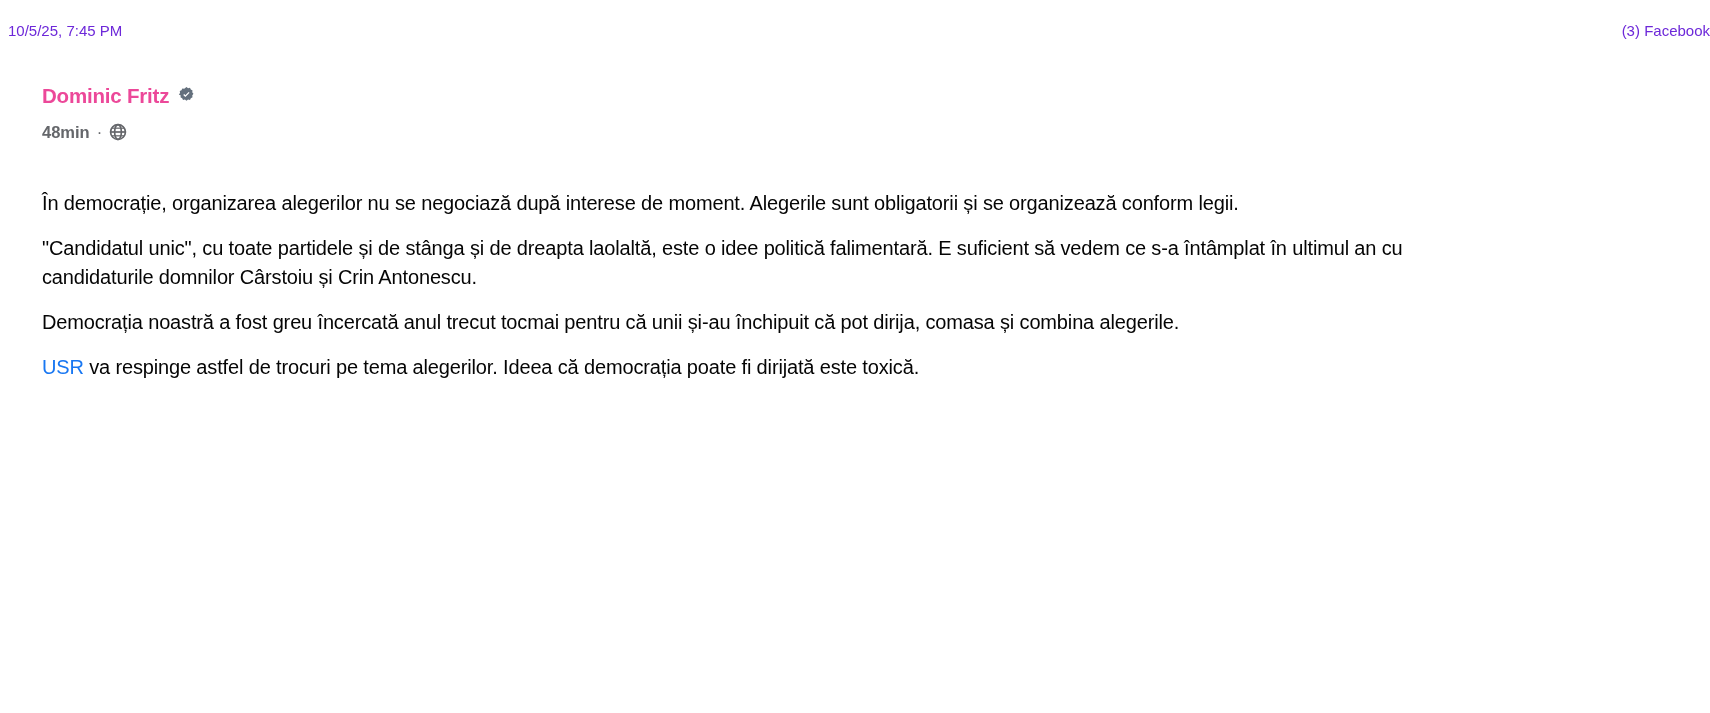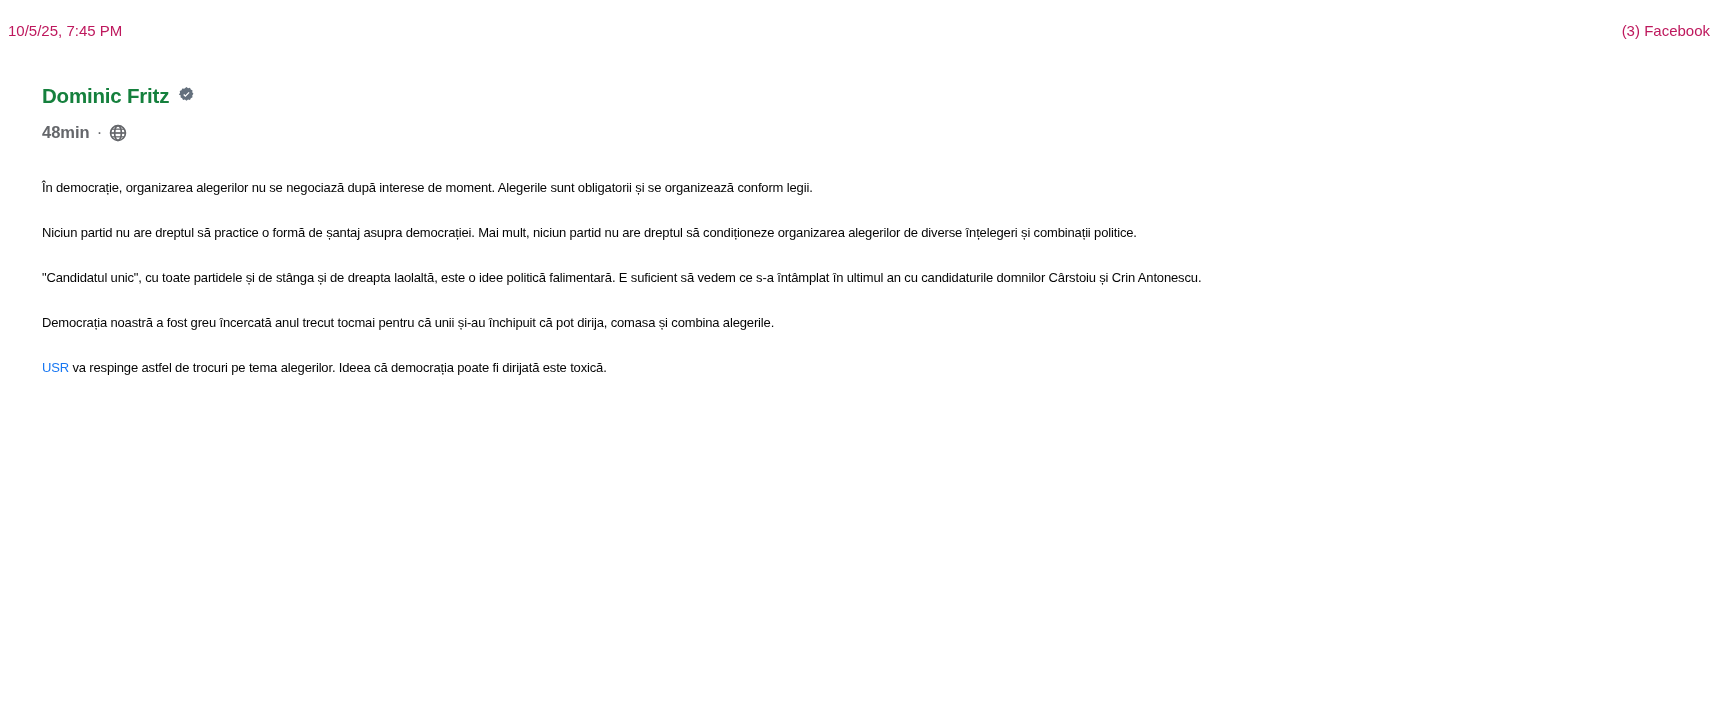--- a/index.html
+++ b/index.html
@@ -17,21 +17,21 @@
     height: 713px;
     background: #ffffff;
   }
   .print-header {
     position: absolute;
     top: 22px;
     left: 0;
     width: 100%;
     height: 20px;
     font-size: 15px;
-    color: #be185d;
+    color: #6d28d9;
   }
   .print-header .datetime {
     position: absolute;
     left: 8px;
     top: 0;
   }
   .print-header .page-title {
     position: absolute;
     left: 0;
     width: 100%;
@@ -45,45 +45,45 @@
     width: 1450px;
   }
   .author-row {
     display: flex;
     align-items: center;
     gap: 9px;
   }
   .author-name {
     font-size: 20.5px;
     font-weight: 700;
-    color: #15803d;
+    color: #ec4899;
     letter-spacing: -0.2px;
     text-align: center;
   }
   .badge-icon svg {
     display: block;
     margin-top: -4px;
   }
   .meta-row {
     margin-top: 15px;
     display: flex;
-    align-items: flex-end;
+    align-items: flex-start;
     gap: 7px;
     color: #65676b;
     font-size: 16.5px;
     font-weight: 600;
   }
   .meta-sep {
     font-weight: 400;
     color: #65676b;
   }
   .globe-icon svg { display: block; }
   .post-body {
-    margin-top: 31px;
-    font-size: 13px;
+    margin-top: 47px;
+    font-size: 20px;
     line-height: 29px;
     color: #050505;
     letter-spacing: -0.15px;
   }
   .post-body p {
     margin: 0 0 16px 0;
   }
   .post-body a.inline-link {
     color: var(--link-blue, #1877f2);
     text-decoration: none;
@@ -121,20 +121,19 @@
           <ellipse cx="8" cy="8" rx="3" ry="6.6"></ellipse>
           <line x1="1.4" y1="8" x2="14.6" y2="8"></line>
           <line x1="2.2" y1="4.6" x2="13.8" y2="4.6" stroke-width="1.1"></line>
           <line x1="2.2" y1="11.4" x2="13.8" y2="11.4" stroke-width="1.1"></line>
         </svg>
       </span>
     </div>
 
     <div class="post-body">
       <p>În democrație, organizarea alegerilor nu se negociază după interese de moment. Alegerile sunt obligatorii și se organizează conform legii.</p>
-      <p>Niciun partid nu are dreptul să practice o formă de șantaj asupra democrației. Mai mult, niciun partid nu are dreptul să condiționeze organizarea alegerilor de diverse înțelegeri și combinații politice.</p>
       <p>"Candidatul unic", cu toate partidele și de stânga și de dreapta laolaltă, este o idee politică falimentară. E suficient să vedem ce s-a întâmplat în ultimul an cu candidaturile domnilor Cârstoiu și Crin Antonescu.</p>
       <p>Democrația noastră a fost greu încercată anul trecut tocmai pentru că unii și-au închipuit că pot dirija, comasa și combina alegerile.</p>
       <p><a class="inline-link">USR</a><span> va respinge astfel de trocuri pe tema alegerilor. Ideea că democrația poate fi dirijată este toxică.</span></p>
     </div>
 
   </div>
 </div>
 
 </body></html>

